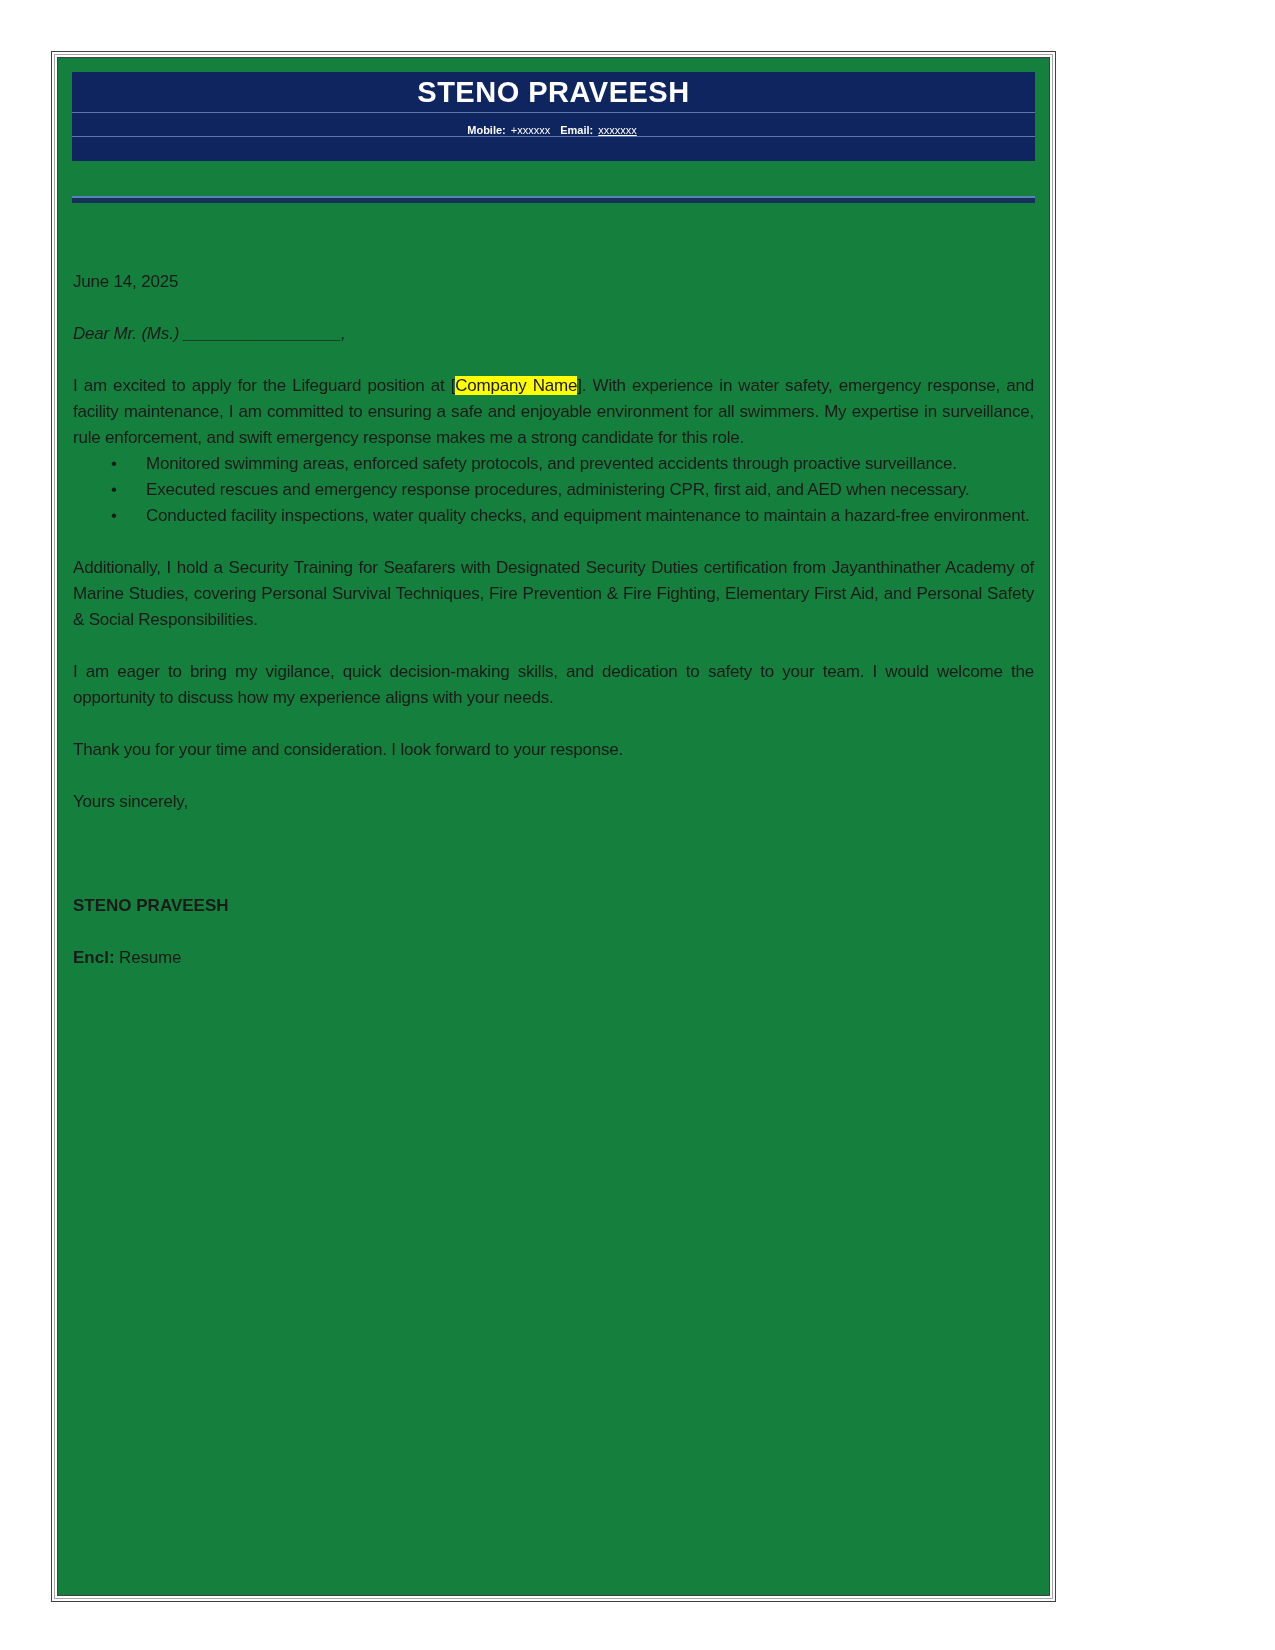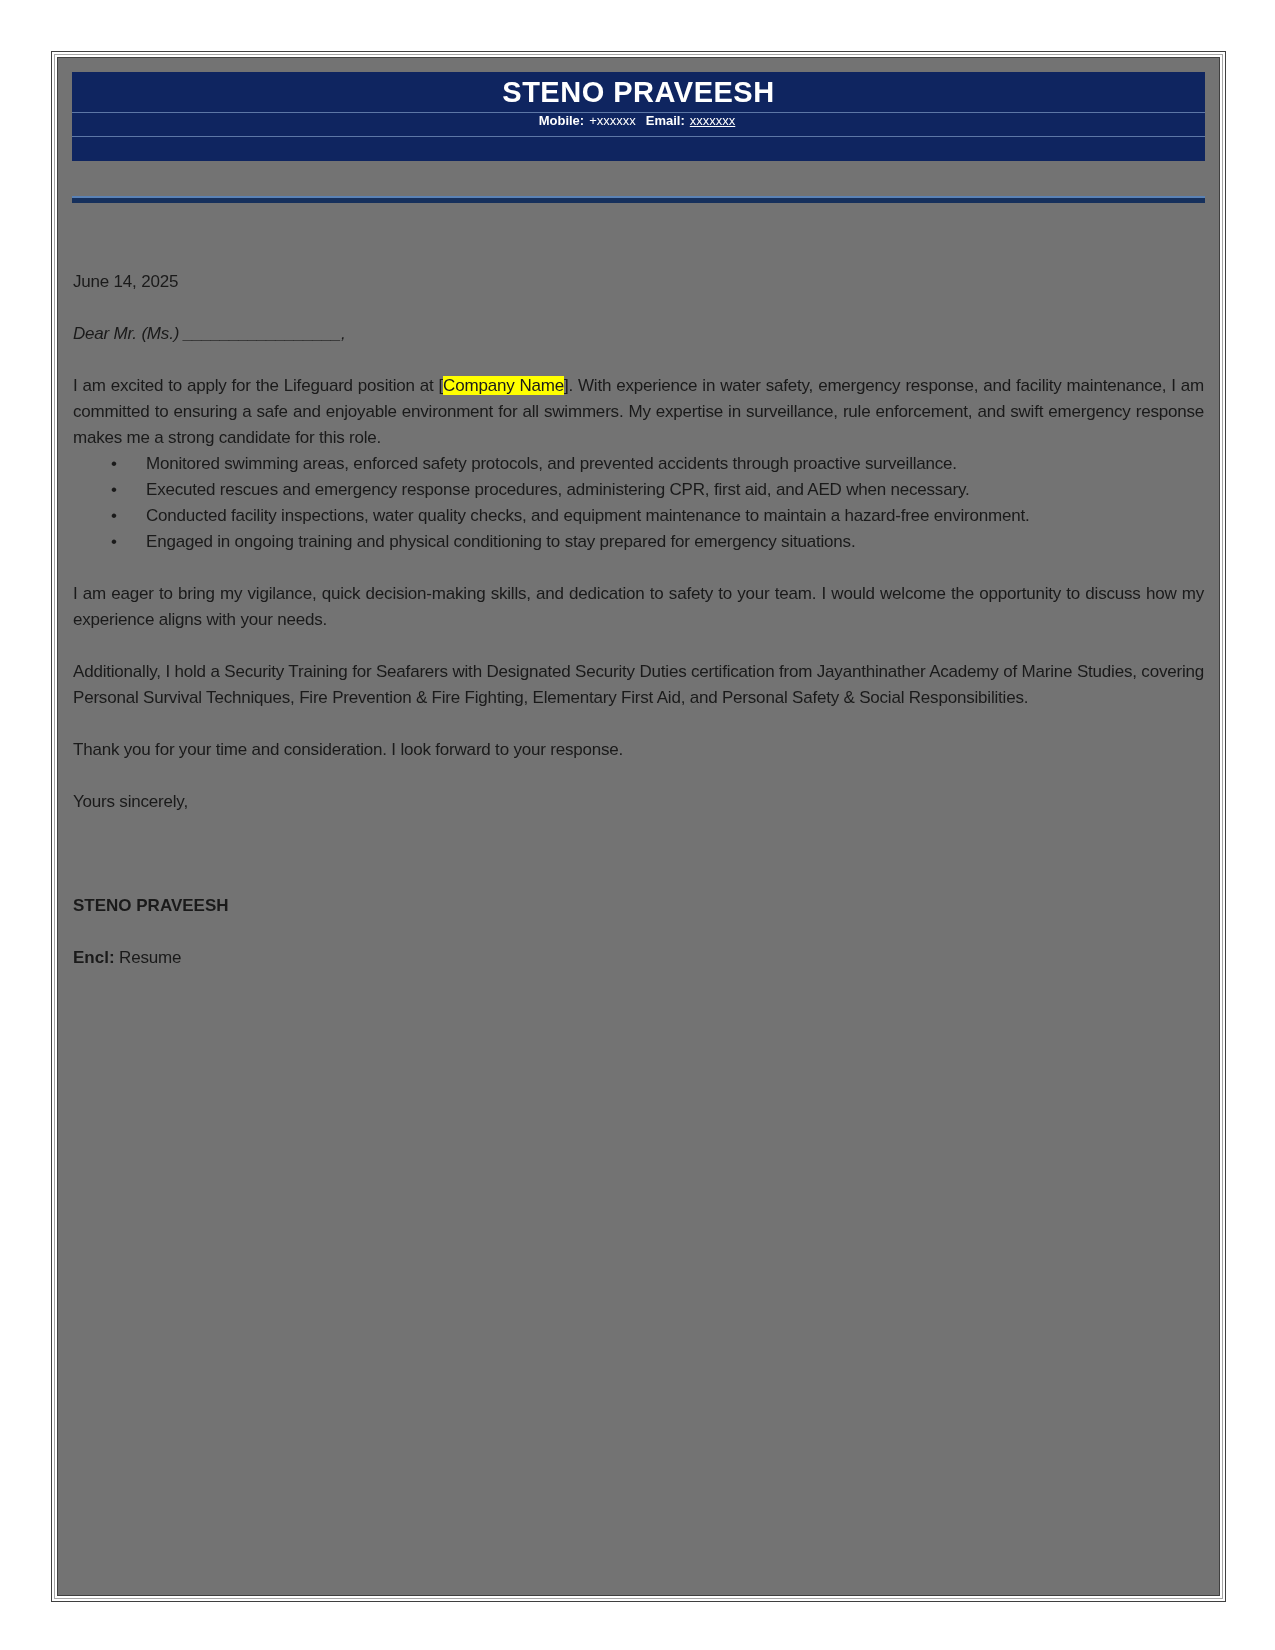--- a/index.html
+++ b/index.html
@@ -25,52 +25,52 @@
   .sheet {
     position: absolute;
     inset: 0;
     background: #ffffff;
   }
   
   .frame {
     position: absolute;
     left: 57px;
     top: 57px;
-    width: 1163px;
+    width: 993px;
     height: 1539px;
     border: 1px solid var(--border-dark);
     box-shadow:
       0 0 0 2px #ffffff,
       0 0 0 3px var(--border-mid),
       0 0 0 5px #ffffff,
       0 0 0 6px var(--border-dark);
     padding: 14px 14px 0 14px;
-    background: #737373;
+    background: #15803d;
   }
   .banner {
     background: var(--banner-navy);
     color: #ffffff;
     width: 100%;
   }
   .banner-row-title {
     height: 41px;
     display: flex;
     align-items: center;
     justify-content: center;
     font-size: 29px;
     font-weight: bold;
     letter-spacing: 0.5px;
     border-bottom: 1px solid var(--banner-divider);
   }
   .banner-row-contact {
     height: 24px;
     display: flex;
-    align-items: flex-start;
+    align-items: flex-end;
     justify-content: center;
-    font-size: 13px;
+    font-size: 11px;
     border-bottom: 1px solid var(--banner-divider);
   }
   .banner-row-contact b { margin-right: 5px; }
   .banner-row-contact .val { margin-right: 10px; font-weight: normal; }
   .banner-row-contact .val:last-child { margin-right: 3px; text-decoration: underline; }
   .banner-row-spacer { height: 24px; }
   .header-rule {
     margin-top: 35px;
     height: 7px;
     background: linear-gradient(to bottom,
@@ -136,26 +136,25 @@
 
       <p class="salutation">Dear Mr. (Ms.) _________________,</p>
 
       <p class="para justify"><span>I am excited to apply for the Lifeguard position at [</span><span class="company-highlight">Company Name</span><span>]. With experience in water safety, emergency response, and facility maintenance, I am committed to ensuring a safe and enjoyable environment for all swimmers. My expertise in surveillance, rule enforcement, and swift emergency response makes me a strong candidate for this role.</span></p>
 
 
       <ul class="bullet-list">
         <li class="bullet-item">Monitored swimming areas, enforced safety protocols, and prevented accidents through proactive surveillance.</li>
         <li class="bullet-item">Executed rescues and emergency response procedures, administering CPR, first aid, and AED when necessary.</li>
         <li class="bullet-item">Conducted facility inspections, water quality checks, and equipment maintenance to maintain a hazard-free environment.</li>
-        <li class="bullet-item">Engaged in ongoing training and physical conditioning to stay prepared for emergency situations.</li>
       </ul>
 
+      <p class="para justify">Additionally, I hold a Security Training for Seafarers with Designated Security Duties certification from Jayanthinather Academy of Marine Studies, covering Personal Survival Techniques, Fire Prevention &amp; Fire Fighting, Elementary First Aid, and Personal Safety &amp; Social Responsibilities.</p>
+
       <p class="para justify">I am eager to bring my vigilance, quick decision-making skills, and dedication to safety to your team. I would welcome the opportunity to discuss how my experience aligns with your needs.</p>
-
-      <p class="para justify">Additionally, I hold a Security Training for Seafarers with Designated Security Duties certification from Jayanthinather Academy of Marine Studies, covering Personal Survival Techniques, Fire Prevention &amp; Fire Fighting, Elementary First Aid, and Personal Safety &amp; Social Responsibilities.</p>
 
       <p class="para">Thank you for your time and consideration. I look forward to your response.</p>
 
       <p class="para">Yours sincerely,</p>
 
       <p class="signature-name">STENO PRAVEESH</p>
 
       <p class="enclosure"><b>Encl:</b><span> </span><span>Resume</span></p>
 
     </main>

